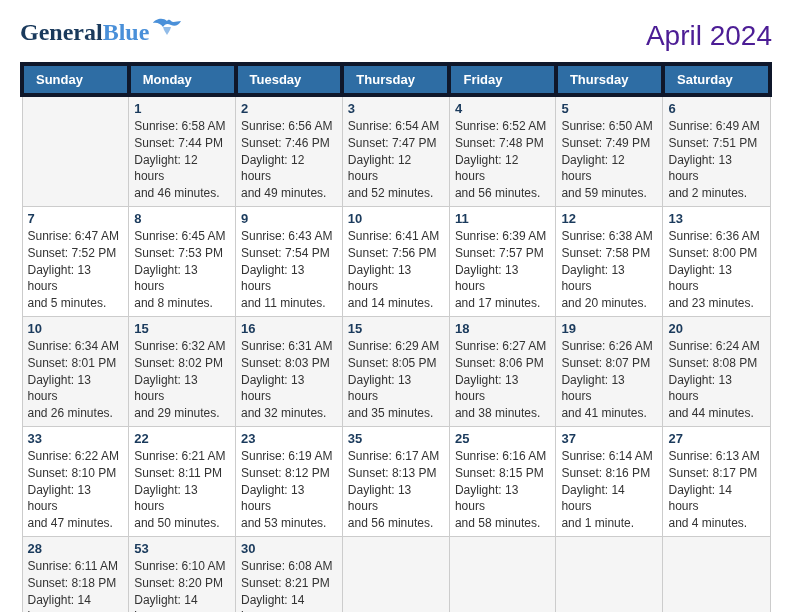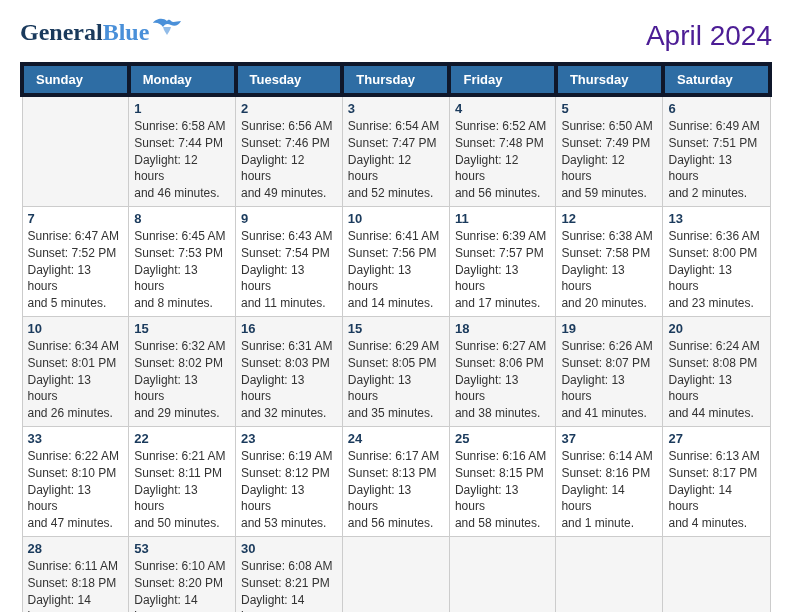--- a/index.html
+++ b/index.html
@@ -205,21 +205,21 @@
         </td>
         <td>
           <div class="day-number">22</div>
           <div class="day-info">Sunrise: 6:21 AM<br>Sunset: 8:11 PM<br>Daylight: 13 hours<br>and 50 minutes.</div>
         </td>
         <td>
           <div class="day-number">23</div>
           <div class="day-info">Sunrise: 6:19 AM<br>Sunset: 8:12 PM<br>Daylight: 13 hours<br>and 53 minutes.</div>
         </td>
         <td>
-          <div class="day-number">24</div>
+          <div class="day-number">35</div>
           <div class="day-info">Sunrise: 6:17 AM<br>Sunset: 8:13 PM<br>Daylight: 13 hours<br>and 56 minutes.</div>
         </td>
         <td>
           <div class="day-number">25</div>
           <div class="day-info">Sunrise: 6:16 AM<br>Sunset: 8:15 PM<br>Daylight: 13 hours<br>and 58 minutes.</div>
         </td>
         <td>
           <div class="day-number">37</div>
           <div class="day-info">Sunrise: 6:14 AM<br>Sunset: 8:16 PM<br>Daylight: 14 hours<br>and 1 minute.</div>
         </td>

